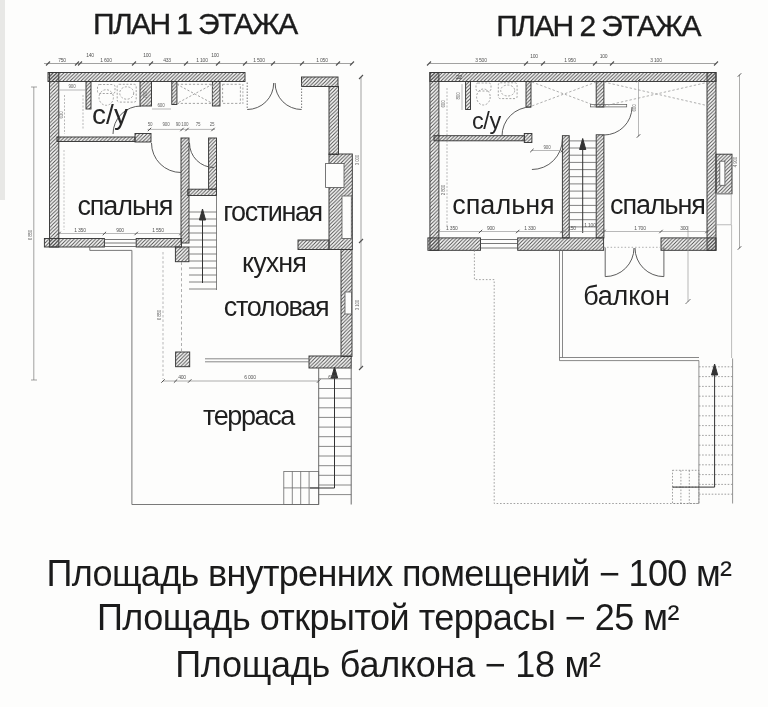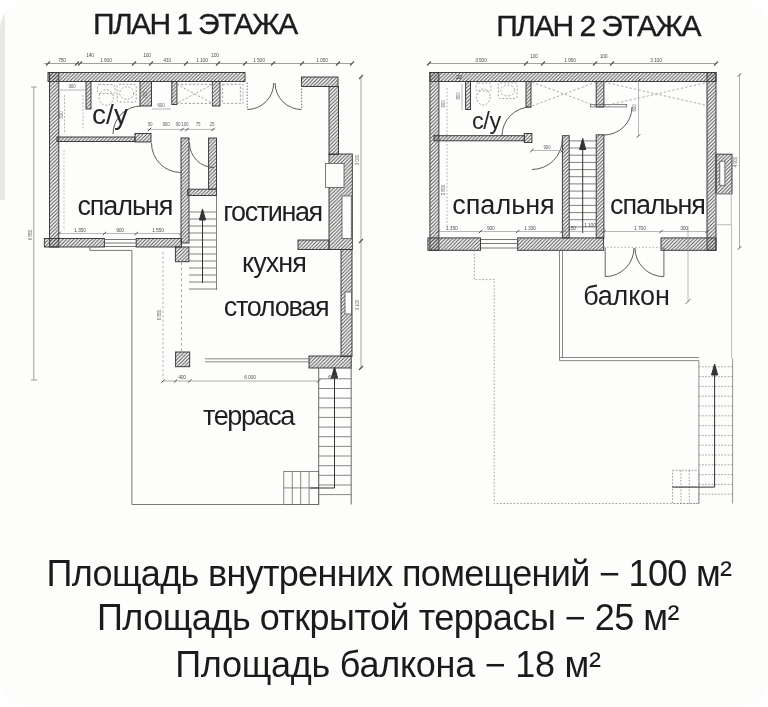--- a/index.html
+++ b/index.html
@@ -1,16 +1,16 @@
 <!DOCTYPE html>
 <html><head>
 <meta charset="utf-8">
 <style>
 html,body{margin:0;padding:0;background:#ffffff;}
-#page{position:relative;width:768px;height:707px;background:#fdfdfc;overflow:hidden;border-radius:29px;}
+#page{position:relative;width:768px;height:707px;background:#fdfdfc;overflow:hidden;}
 text{font-family:"Liberation Sans",sans-serif;}
 .lbl{fill:#1f1f1f;font-size:27px;letter-spacing:-1.1px;}
 .ttl{fill:#1c1c1c;font-size:30px;letter-spacing:-1.6px;}
 .dim{fill:#555;font-size:5px;letter-spacing:-0.2px;}
 .dim2{fill:#666;font-size:4.5px;letter-spacing:-0.2px;}
 </style>
 </head>
 <body>
 <div id="page">
 <svg width="768" height="707" viewBox="0 0 768 707" xmlns="http://www.w3.org/2000/svg">

